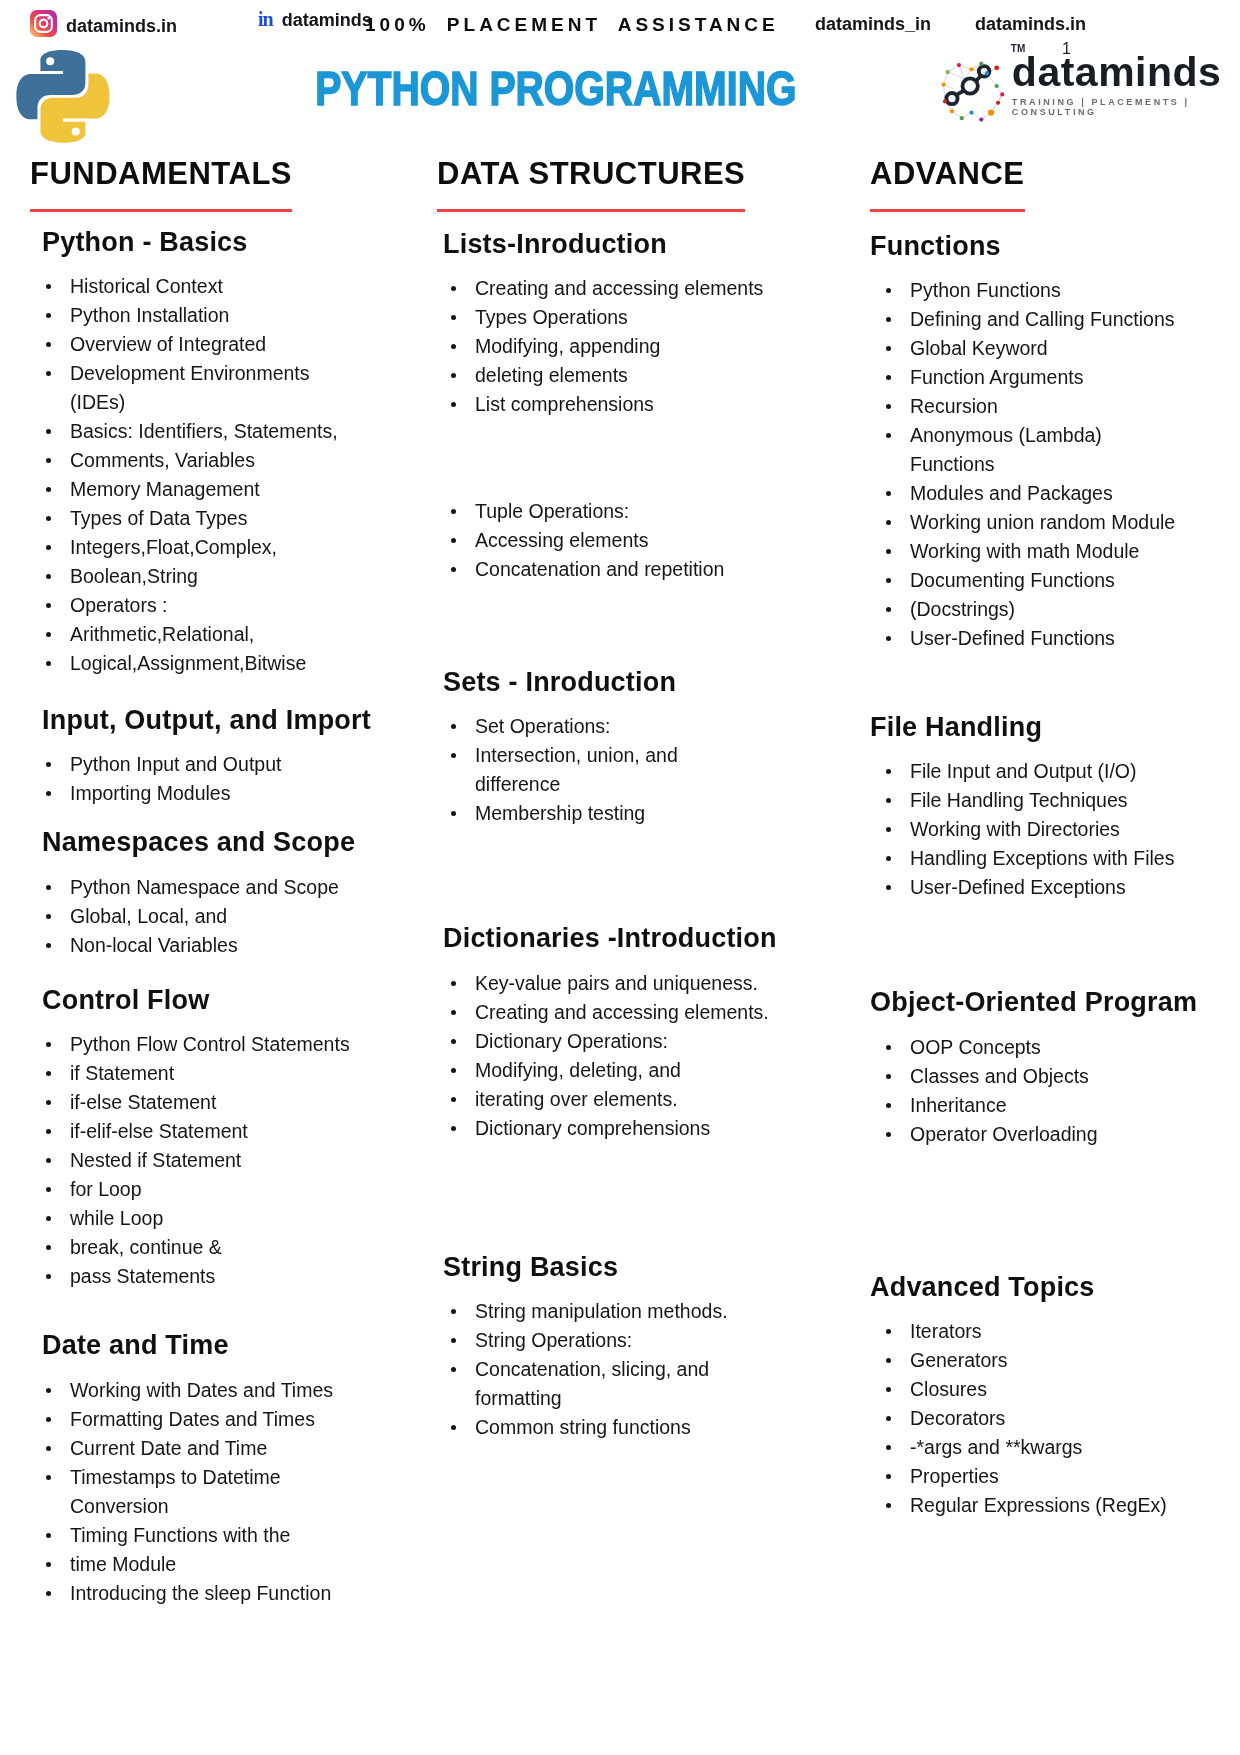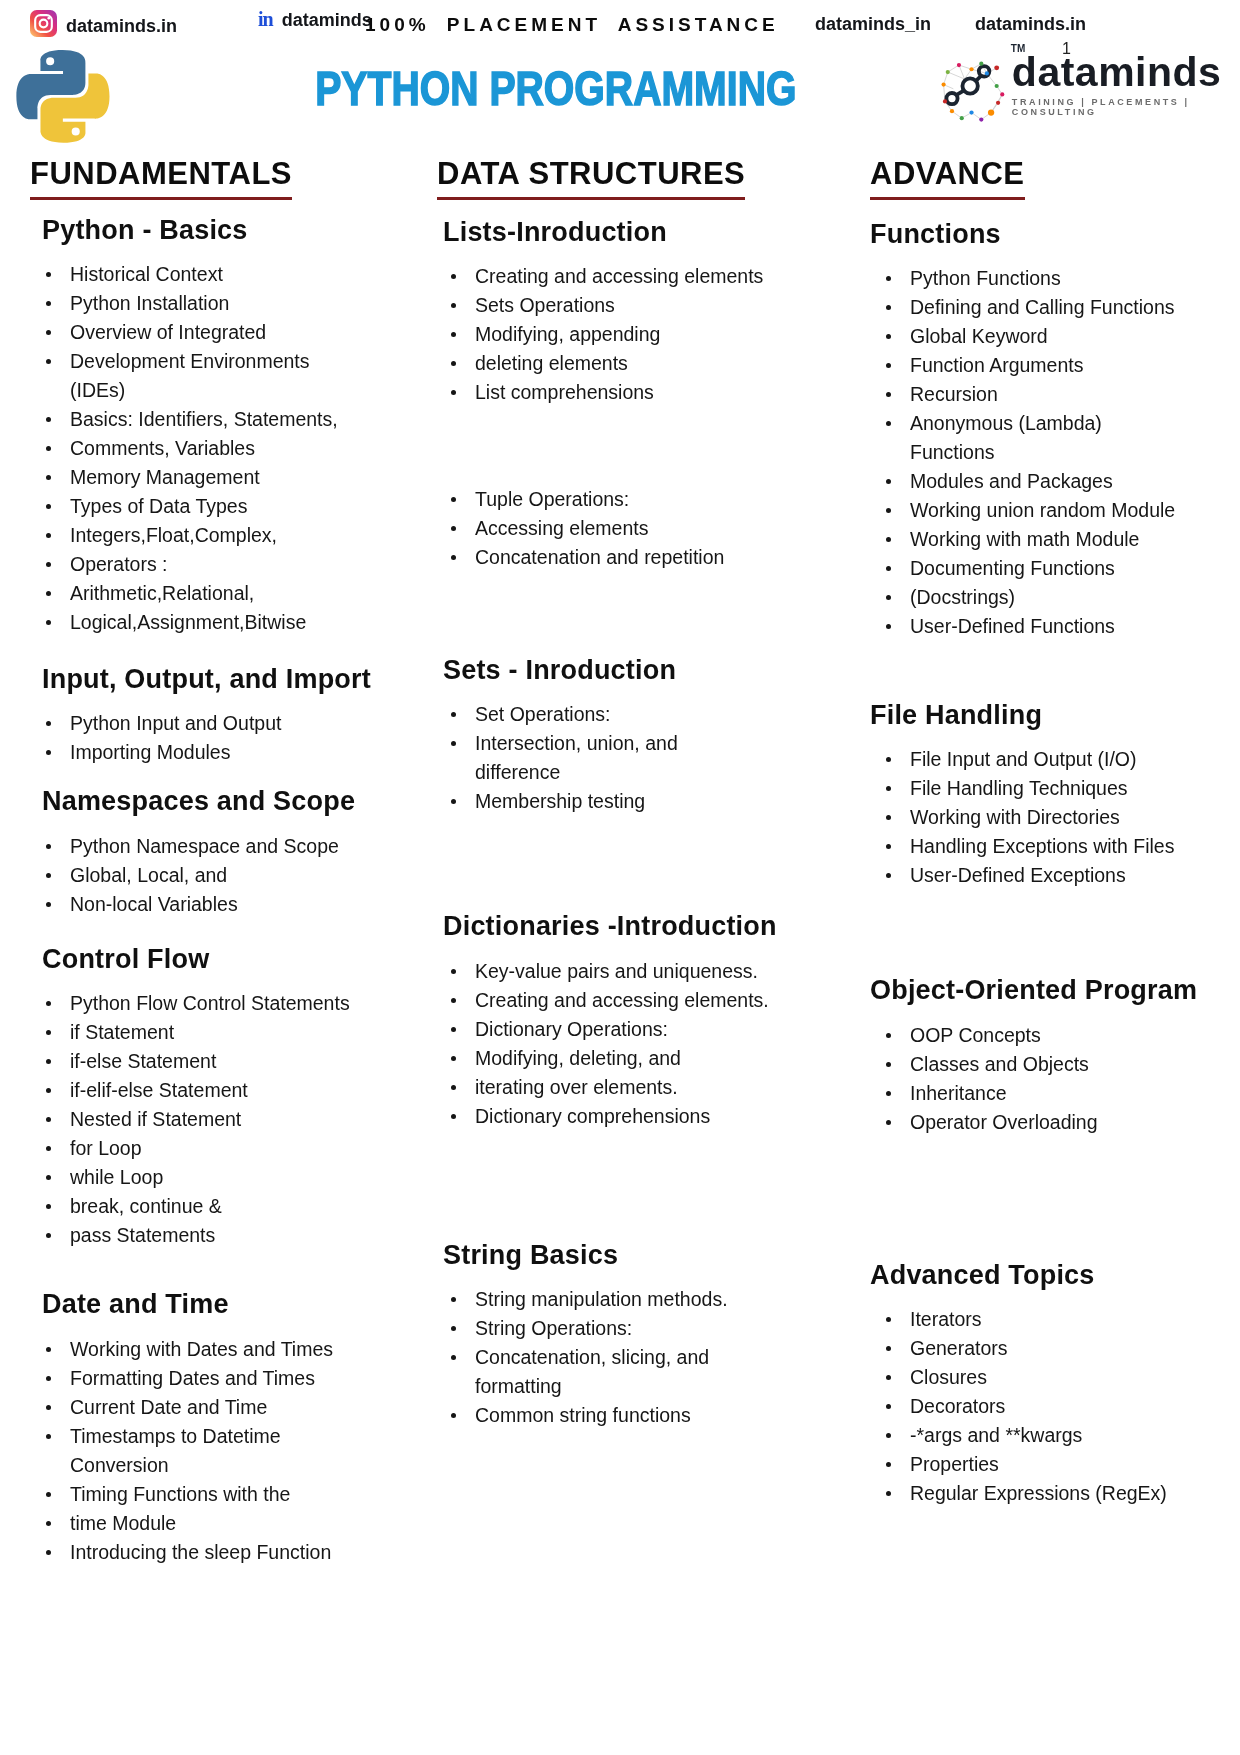--- a/index.html
+++ b/index.html
@@ -35,21 +35,21 @@
   .brand-tagline { margin-top:4px; font-size:9px; letter-spacing:2.6px; color:#6b6b6b; font-weight:bold; }
 
   
   .columns { display:flex; padding:4px 10px 0 30px; }
   .column { flex:0 0 auto; }
   .column-1 { width:405px; }
   .column-2 { width:435px; }
   .column-3 { width:360px; }
 
   .col-heading { display:inline-block; font-size:31px; font-weight:bold; letter-spacing:0.5px;
-                 color:#0d0d0d; border-bottom:3px solid #7f1d1d; padding-bottom:5px; line-height:1.15; }
+                 color:#0d0d0d; border-bottom:3px solid #ef4444; padding-bottom:17px; line-height:1.15; }
   .column-2 .col-heading { margin-left:2px; }
 
   .section-title { font-size:27px; font-weight:bold; color:#101010; letter-spacing:0.2px;
                    margin-bottom:14px; line-height:1.2; }
   .column-1 .section-title { margin-left:12px; }
   .column-2 .section-title { margin-left:8px; }
 
   ul.items { list-style:none; }
   li.item { position:relative; font-size:19.5px; line-height:29px; color:#161616; padding-left:40px; }
   li.bulleted::before { content:""; position:absolute; left:16px; top:12px;
@@ -165,20 +165,21 @@
             <li class="item bulleted">Historical Context</li>
             <li class="item bulleted">Python Installation</li>
             <li class="item bulleted">Overview of Integrated</li>
             <li class="item bulleted">Development Environments</li>
             <li class="item continuation">(IDEs)</li>
             <li class="item bulleted">Basics: Identifiers, Statements,</li>
             <li class="item bulleted">Comments, Variables</li>
             <li class="item bulleted">Memory Management</li>
             <li class="item bulleted">Types of Data Types</li>
             <li class="item bulleted">Integers,Float,Complex,</li>
+            <li class="item bulleted">Boolean,String</li>
             <li class="item bulleted">Operators :</li>
             <li class="item bulleted">Arithmetic,Relational,</li>
             <li class="item bulleted">Logical,Assignment,Bitwise</li>
           </ul>
         </section><section class="section">
           <h3 class="section-title">Input, Output, and Import</h3>
           <ul class="items">
             <li class="item bulleted">Python Input and Output</li>
             <li class="item bulleted">Importing Modules</li>
           </ul>
@@ -212,21 +213,21 @@
             <li class="item continuation">Conversion</li>
             <li class="item bulleted">Timing Functions with the</li>
             <li class="item bulleted">time Module</li>
             <li class="item bulleted">Introducing the sleep Function</li>
           </ul>
         </section></div>
       <div class="column column-2"><div class="col-heading">DATA STRUCTURES</div><section class="section">
           <h3 class="section-title">Lists-Inroduction</h3>
           <ul class="items">
             <li class="item bulleted">Creating and accessing elements</li>
-            <li class="item bulleted">Sets Operations</li>
+            <li class="item bulleted">Types Operations</li>
             <li class="item bulleted">Modifying, appending</li>
             <li class="item bulleted">deleting elements</li>
             <li class="item bulleted">List comprehensions</li>
           </ul>
         </section><section class="section">
           <ul class="items">
             <li class="item bulleted">Tuple Operations:</li>
             <li class="item bulleted">Accessing elements</li>
             <li class="item bulleted">Concatenation and repetition</li>
           </ul>

